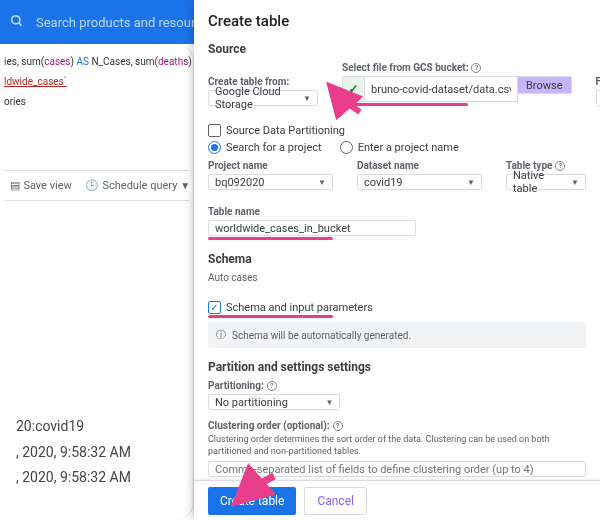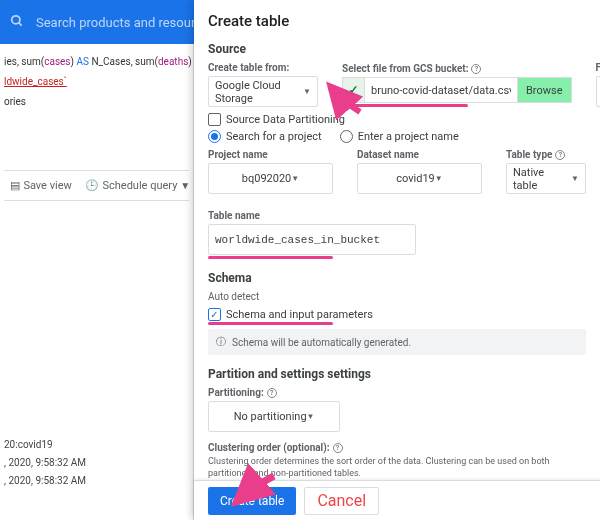--- a/index.html
+++ b/index.html
@@ -1,54 +1,54 @@
 <!DOCTYPE html>
 <html><head>
 <meta charset="utf-8">
 <style>
   * { box-sizing: border-box; margin: 0; padding: 0; font-family: 'Roboto', 'Helvetica Neue', Arial, sans-serif; }
   body { width: 600px; height: 520px; overflow: hidden; background: #fff; position: relative; }
   .bg-header { position: absolute; top: 0; left: 0; right: 0; height: 44px; background: #1a73e8; display: flex; align-items: center; padding: 0 10px; }
   .bg-header .search-icon { color: rgba(255,255,255,0.7); margin-right: 12px; }
   .bg-header .search-ph { color: rgba(255,255,255,0.7); font-size: 13px; }
-  .bg-left { position: absolute; top: 44px; left: 0; width: 194px; height: 476px; background: #fff; font-size: 11px; color: #666; padding: 6px 4px; overflow: hidden; border-right: 1px solid #ddd;}
+  .bg-left { position: absolute; top: 44px; left: 0; width: 194px; height: 476px; background: #fff; font-size: 11px; color: #666; padding: 6px 4px; overflow: hidden; border-right: 1px solid #ddd; border-radius: 18px;}
   .bg-sql { font-family: monospace; font-size: 10px; line-height: 16px; color: #333; white-space: nowrap; margin-top:4px;}
   .bg-sql .kw { color: #1a73e8; }
   .bg-sql .alias { color: #a31b7e; }
   .bg-sql .id { color: #c5221f; text-decoration: underline;}
   .bg-toolbar { margin-top: 60px; display: flex; gap: 6px; border-top:1px solid #ddd; border-bottom:1px solid #ddd; padding:6px 2px; white-space:nowrap;}
   .bg-tool { font-size: 11px; color: #5f6368; padding: 2px 4px; display:flex; align-items:center; gap:3px;}
-  .bg-bottom { position:absolute; bottom:30px; left:4px; font-size:10px; color:#444; line-height:1.8;}
+  .bg-bottom { position:absolute; bottom:30px; left:16px; font-size:14px; color:#444; line-height:1.8;}
   .panel { position: absolute; top: 0; right: 0; width: 406px; height: 520px; background: #fff; box-shadow: -2px 0 8px rgba(0,0,0,0.2); overflow-y: auto; padding: 12px 14px 60px 14px; }
   .panel h2 { font-size: 15px; font-weight: 500; color: #202124; margin-bottom: 10px; }
   .panel h3 { font-size: 12px; font-weight: 700; color: #3c4043; margin: 12px 0 6px; }
   .row { display: flex; gap: 24px; align-items: flex-end; }
   .field { flex: 1; }
   .label { font-size: 10px; font-weight: 700; color: #5f6368; margin-bottom: 3px; display:flex; align-items:center; gap:3px;}
-  .select, .input { width: 100%; border: 1px solid #dadce0; border-radius: 2px; height: 31px; font-size: 11px; color: #3c4043; padding: 0 6px; display: flex; align-items: center; justify-content: center; background:#fff;}
+  .select, .input { width: 100%; border: 1px solid #dadce0; border-radius: 2px; height: 16px; font-size: 11px; color: #3c4043; padding: 0 6px; display: flex; align-items: center; justify-content: space-between; background:#fff;}
   .select .caret { font-size: 8px; color:#5f6368;}
   .gcs-row { display: flex; align-items: stretch;}
   .gcs-check { width: 22px; border:1px solid #dadce0; border-right:none; display:flex; align-items:center; justify-content:center; background:#e6f4ea; color:#137333; font-size:12px; font-weight:bold;}
   .gcs-input { flex:1; border:1px solid #dadce0; height:26px; font-size:11px; padding:0 6px; color:#3c4043;}
-  .browse { border:1px solid #dadce0; border-left:none; height:26px; padding:0 8px; font-size:11px; color:#3c4043; background:#86efac;}
-  .checkbox { display:flex; align-items:center; gap:5px; font-size:11px; color:#3c4043; margin-top:6px;}
+  .browse { border:1px solid #dadce0; border-left:none; height:18px; padding:0 8px; font-size:11px; color:#3c4043; background:#c4b5fd;}
+  .checkbox { display:flex; align-items:center; gap:5px; font-size:11px; color:#3c4043; margin-top:18px;}
   .checkbox .box { width:13px; height:13px; border:1.5px solid #5f6368; border-radius:2px; display:inline-flex; align-items:center; justify-content:center;}
   .checkbox.checked .box { border-color:#1a73e8; color:#1a73e8; font-size:10px;}
   .radio-row { display:flex; gap:18px; align-items:center; margin-top:4px;}
   .radio { display:flex; align-items:flex-end; gap:5px; font-size:11px; color:#3c4043;}
   .radio .circ { width:13px; height:13px; border:1.5px solid #5f6368; border-radius:50%; display:inline-flex; align-items:center; justify-content:center;}
   .radio.sel .circ { border-color:#1a73e8;}
   .radio.sel .circ::after { content:''; width:7px; height:7px; background:#1a73e8; border-radius:50%;}
   .info-box { background:#f1f3f4; border-radius:2px; padding:6px 8px; font-size:10px; color:#5f6368; display:flex; align-items:center; gap:6px; margin-top:4px;}
   .help { width:10px; height:10px; border:1px solid #80868b; border-radius:50%; font-size:7px; color:#80868b; display:inline-flex; align-items:center; justify-content:center;}
   .hint { font-size:9px; color:#5f6368; line-height:1.3; margin:2px 0 4px;}
   .underline-pink { height:3px; background:#e83e8c; border-radius:2px; margin-top:1px;}
   .footer { position:absolute; bottom:0; left:194px; right:0; height:40px; background:#fff; border-top:1px solid #dadce0; display:flex; align-items:center; padding:0 14px; gap:8px; box-shadow:0 -1px 3px rgba(0,0,0,0.08);}
   .btn-primary { background:#1a73e8; color:#fff; border:none; height:28px; padding:0 12px; font-size:12px; border-radius:2px;}
-  .btn-sec { background:#fff; color:#ef4444; border:1px solid #dadce0; height:28px; padding:0 12px; font-size:16px; border-radius:2px;}
+  .btn-sec { background:#fff; color:#8b5cf6; border:1px solid #dadce0; height:28px; padding:0 12px; font-size:12px; border-radius:2px;}
   .arrow-annot { position:absolute; pointer-events:none; }
   .arrow-annot svg { overflow:visible; }
   .chev { font-size:10px; color:#5f6368;}
 </style>
 </head>
 <body>
 
 <div class="bg-header">
   <span class="search-icon">
     <svg width="14" height="14" viewBox="0 0 24 24" fill="none" stroke="currentColor" stroke-width="3">
@@ -144,26 +144,26 @@
           <span class="help">?</span>
         </div>
       <div class="select">
           <span>Native table</span>
           <span class="caret">▼</span>
         </div>
     </div>
   </div>
   <div style="margin-top:16px">
     <div class="label">Table name</div>
-    <input class="input" style="width: 55%; font-family: Liberation Mono, monospace;" value="worldwide_cases_in_bucket">
+    <input class="input" style="width: 55%;" value="worldwide_cases_in_bucket">
     <div class="underline-pink" style="width:33%;"></div>
   </div>
 
   <h3>Schema</h3>
-  <div class="label" style="font-weight:400">Auto detect</div>
+  <div class="label" style="font-weight:400">Auto cases</div>
   <label class="checkbox checked">
       <span class="box">✓</span>
       <span>Schema and input parameters</span>
     </label>
   <div class="underline-pink" style="width:33%;"></div>
   <div class="info-box">
     <span>ⓘ</span>
       <span>Schema will be automatically generated.</span>
   </div>
 

